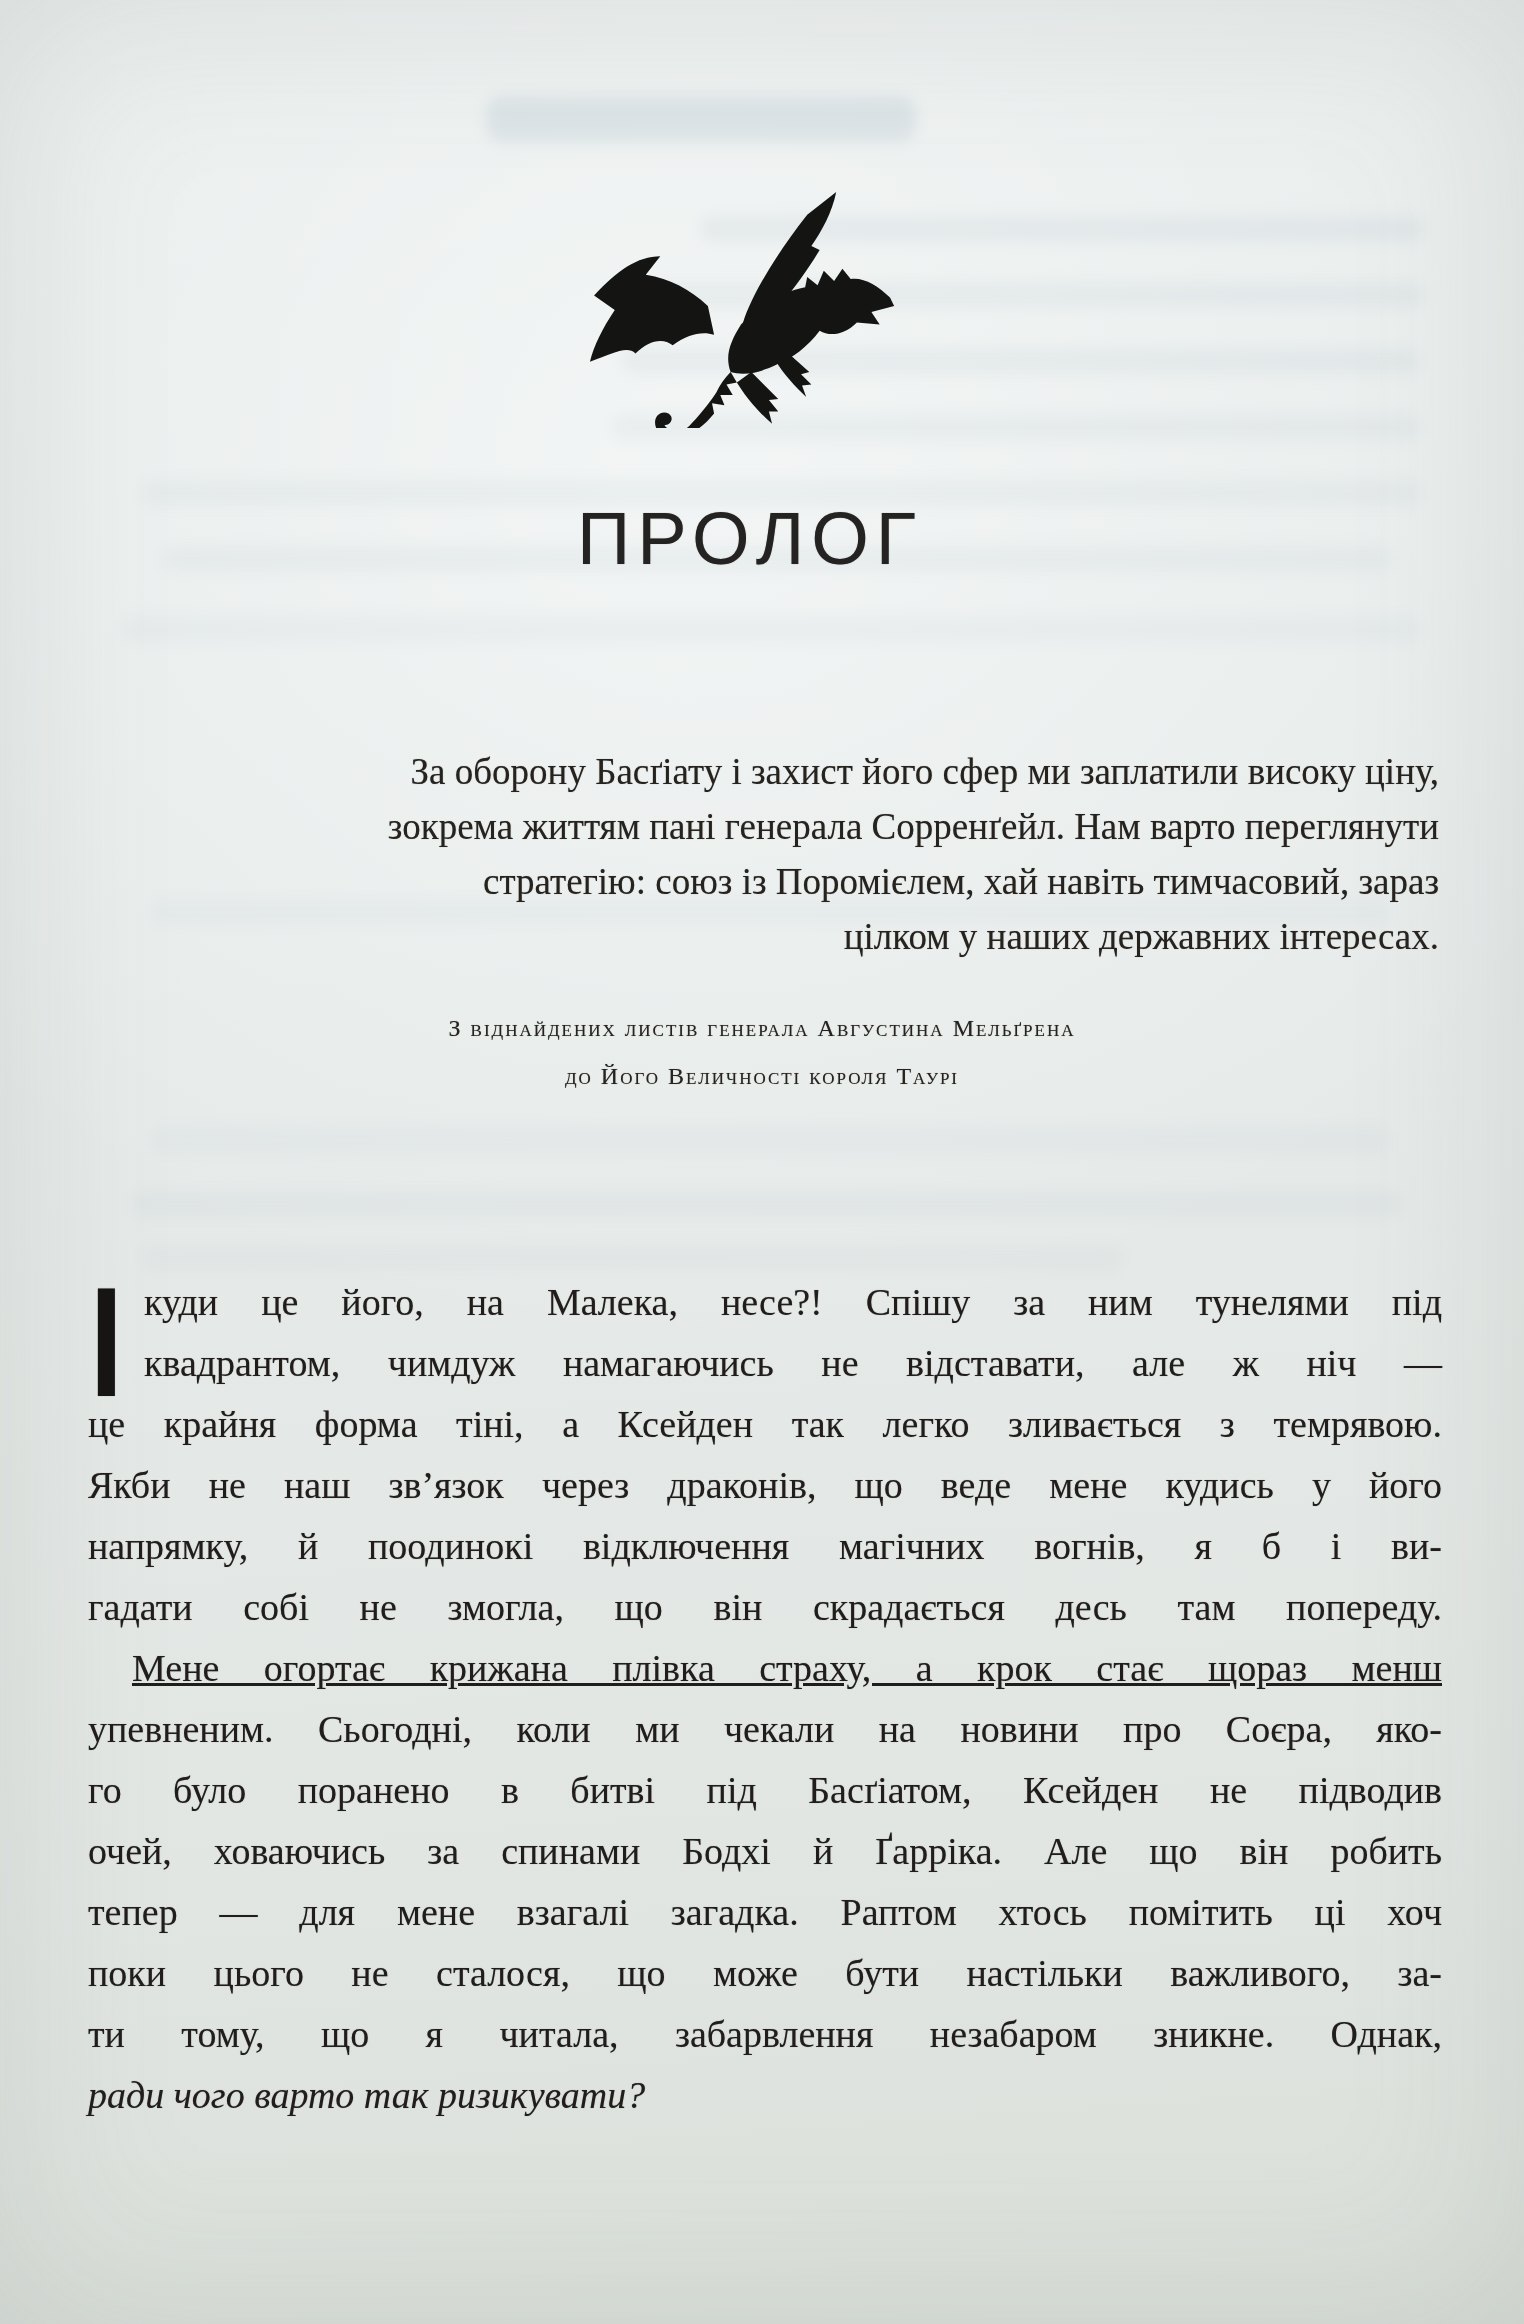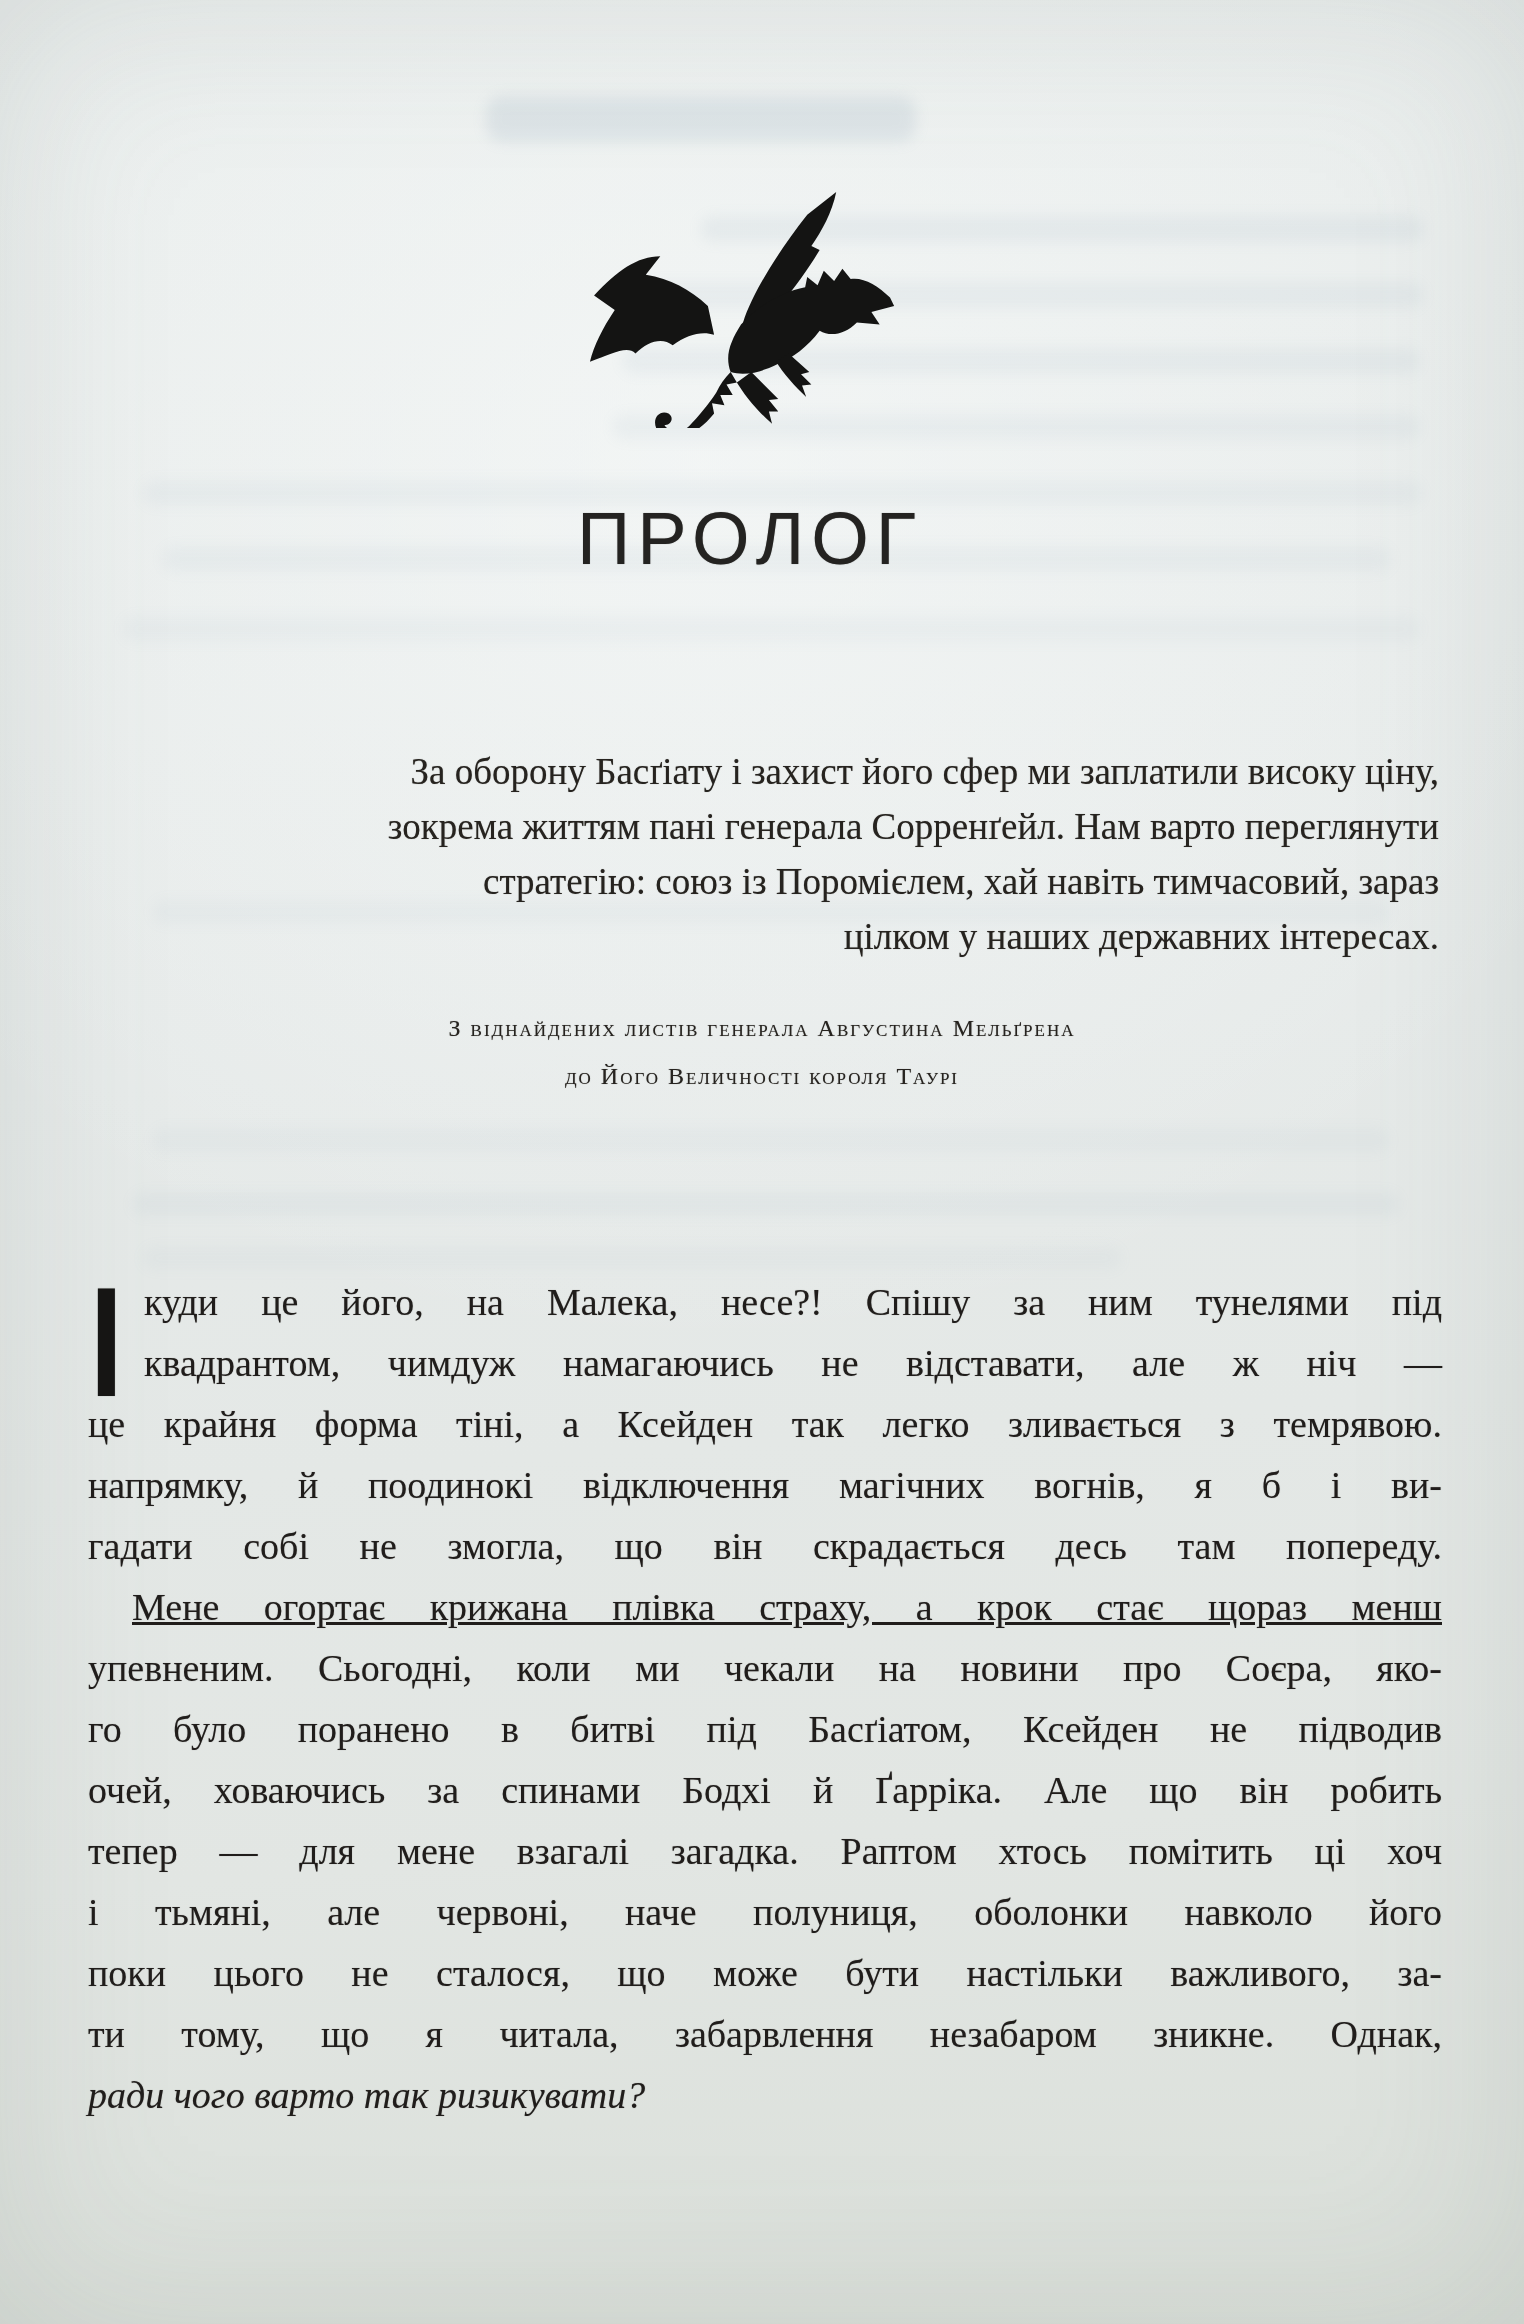--- a/index.html
+++ b/index.html
@@ -177,27 +177,27 @@
     <div>З віднайдених листів генерала Августина Мельґрена</div>
     <div>до Його Величності короля Таурі</div>
   </div>
 
   <div class="body-text">
     <div class="drop-cap">І</div>
 
     <div class="bline dc">куди це його, на Малека, несе?! Спішу за ним тунелями під</div>
     <div class="bline dc">квадрантом, чимдуж намагаючись не відставати, але ж ніч —</div>
     <div class="bline">це крайня форма тіні, а Ксейден так легко зливається з темрявою.</div>
+    <div class="bline">Якби не наш зв’язок через драконів, що веде мене кудись у його</div>
     <div class="bline">напрямку, й поодинокі відключення магічних вогнів, я б і ви-</div>
     <div class="bline">гадати собі не змогла, що він скрадається десь там попереду.</div>
 
     <div class="bline indent">Мене огортає крижана плівка страху, а крок стає щораз менш</div>
     <div class="bline">упевненим. Сьогодні, коли ми чекали на новини про Соєра, яко-</div>
     <div class="bline">го було поранено в битві під Басґіатом, Ксейден не підводив</div>
     <div class="bline">очей, ховаючись за спинами Бодхі й Ґарріка. Але що він робить</div>
     <div class="bline">тепер — для мене взагалі загадка. Раптом хтось помітить ці хоч</div>
-    <div class="bline">і тьмяні, але червоні, наче полуниця, оболонки навколо його</div>
     <div class="bline">поки цього не сталося, що може бути настільки важливого, за-</div>
     <div class="bline">ти тому, що я читала, забарвлення незабаром зникне. Однак,</div>
     <div class="bline last">ради чого варто так ризикувати?</div>
   </div>
 
 </div>
 
 </body></html>

